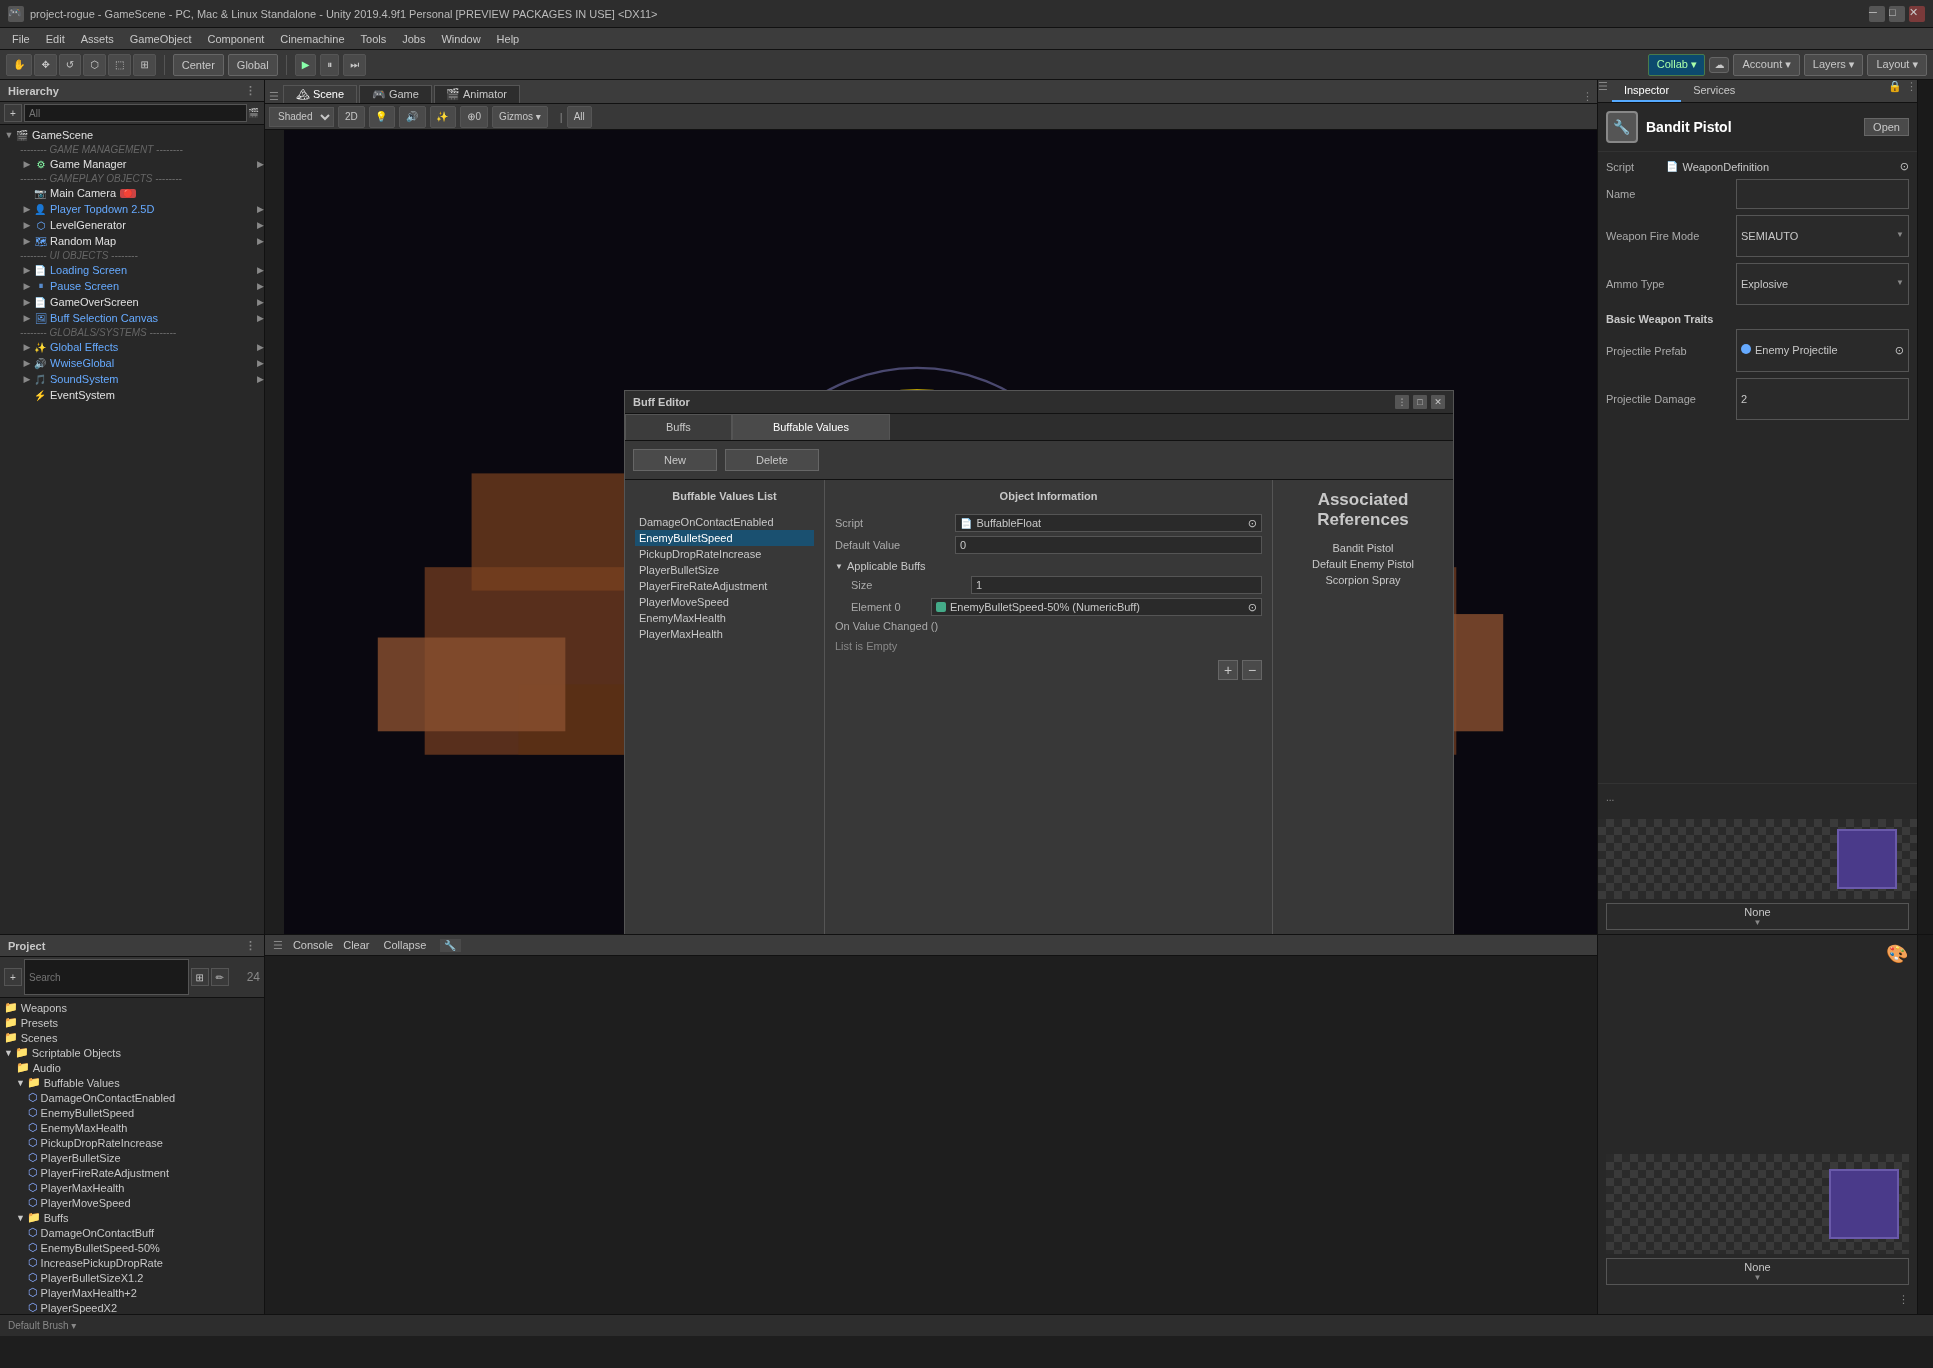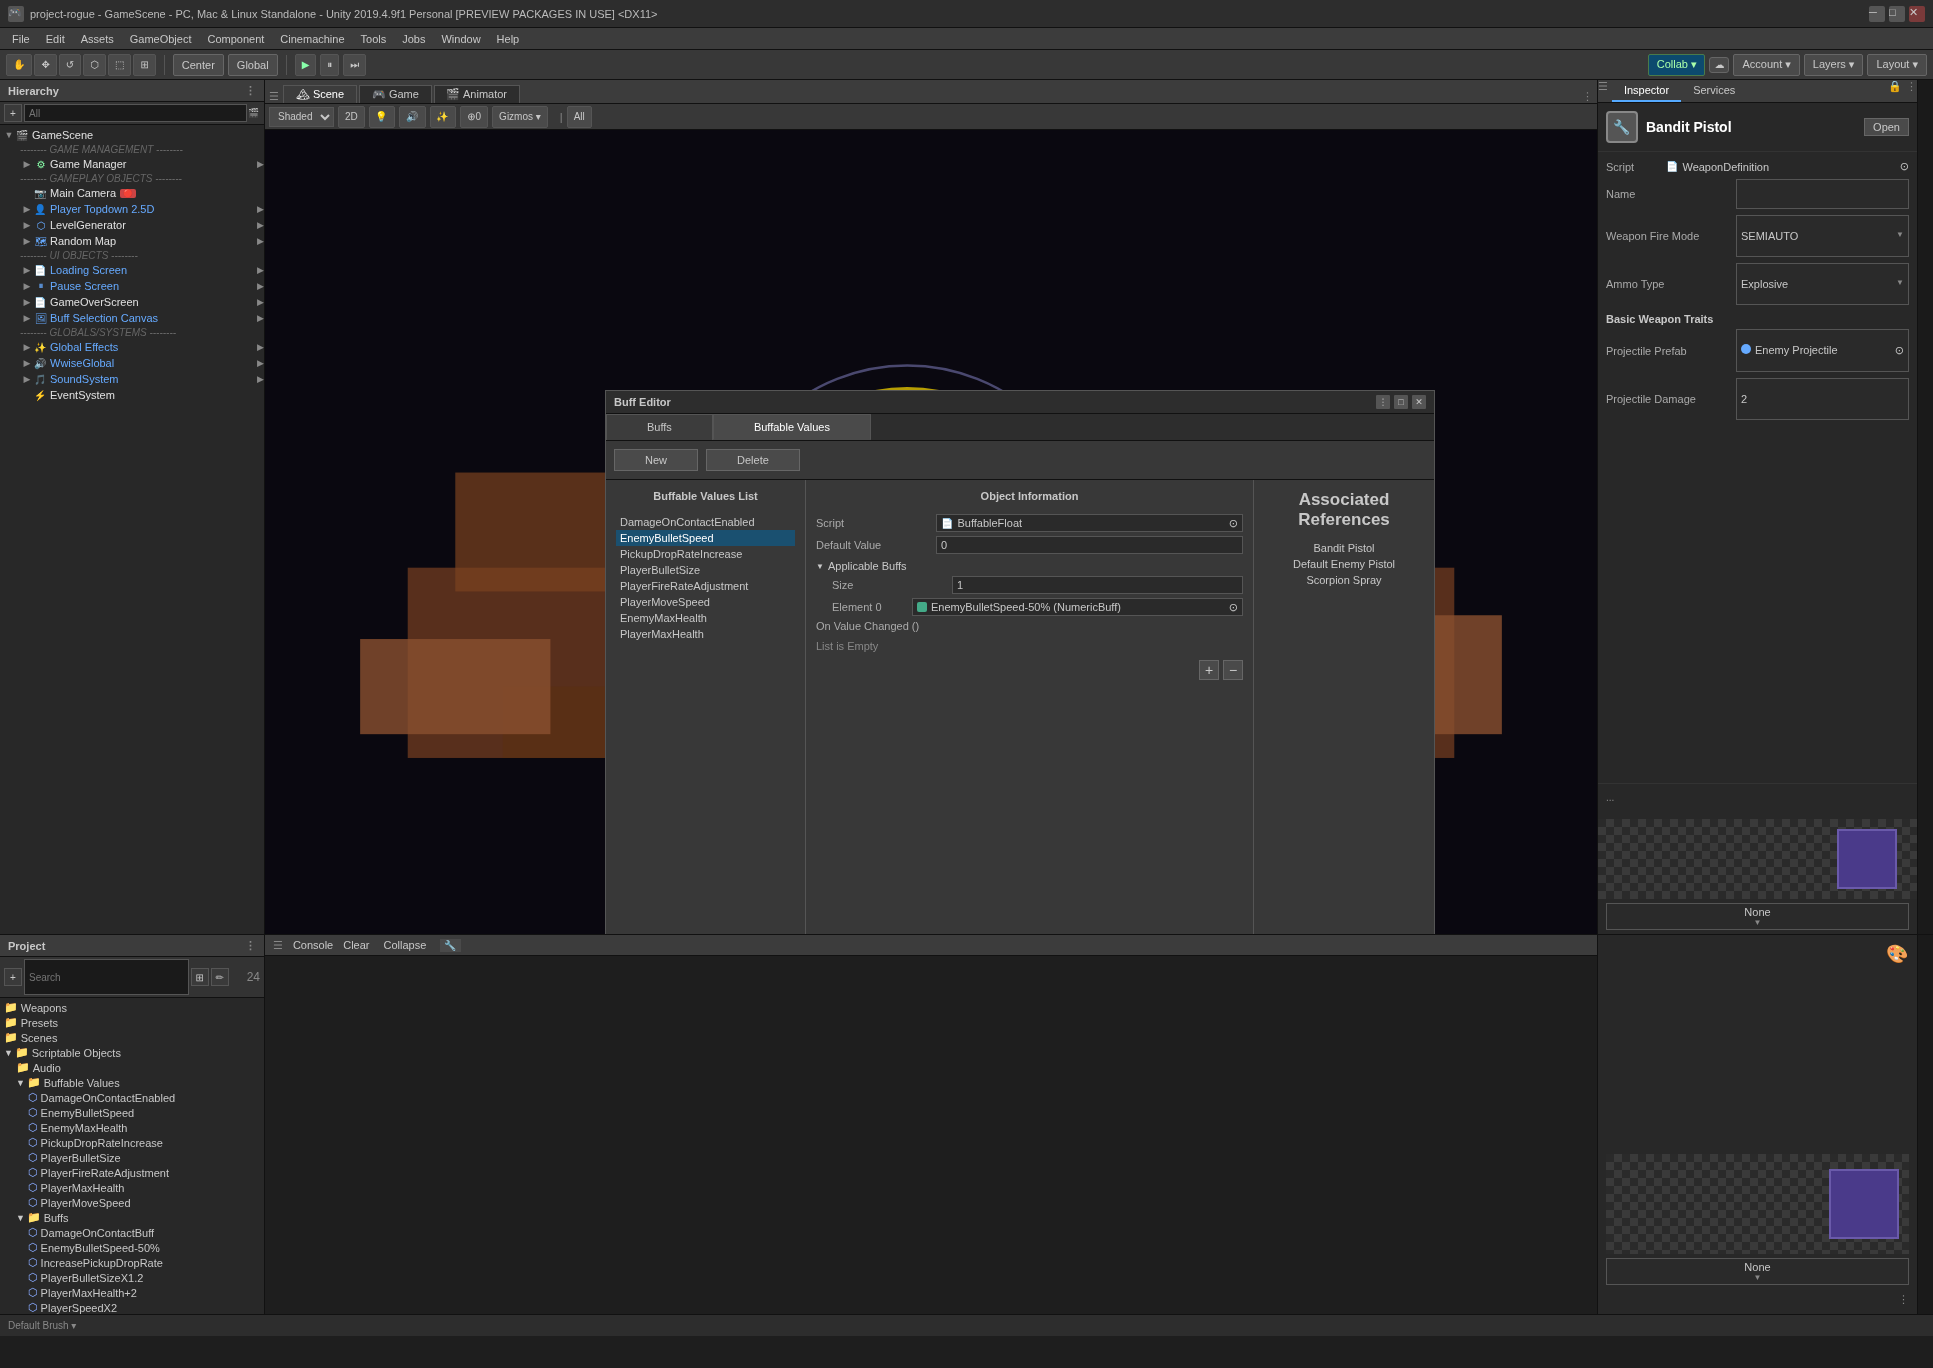--- a/index.html
+++ b/index.html
@@ -859,21 +859,21 @@
         <button class="toolbar-btn">2D</button>
         <button class="toolbar-btn">💡</button>
         <button class="toolbar-btn">🔊</button>
         <button class="toolbar-btn">✨</button>
         <button class="toolbar-btn">⊕0</button>
         <button class="toolbar-btn">Gizmos ▾</button>
         <span style="margin-left:8px;color:#888;">|</span>
         <button class="toolbar-btn">All</button>
       </div>
 
-      <div id="game-view" style="position:relative; flex:1; overflow:hidden;">
+      <div id="game-view" style="position:relative; flex:1; overflow:hidden;margin-left:19px;">
 
         <svg class="game-svg" viewBox="0 0 560 370" preserveAspectRatio="xMidYMid slice">
 
           <rect width="560" height="370" fill="#0a0810"></rect>
 
           <rect x="60" y="200" width="440" height="80" fill="#6b3a1f" opacity="0.8"></rect>
           <rect x="80" y="160" width="200" height="50" fill="#7a4220" opacity="0.7"></rect>
           <rect x="300" y="150" width="180" height="60" fill="#7a4220" opacity="0.7"></rect>
           <rect x="100" y="250" width="360" height="30" fill="#5a3010" opacity="0.6"></rect>
 

